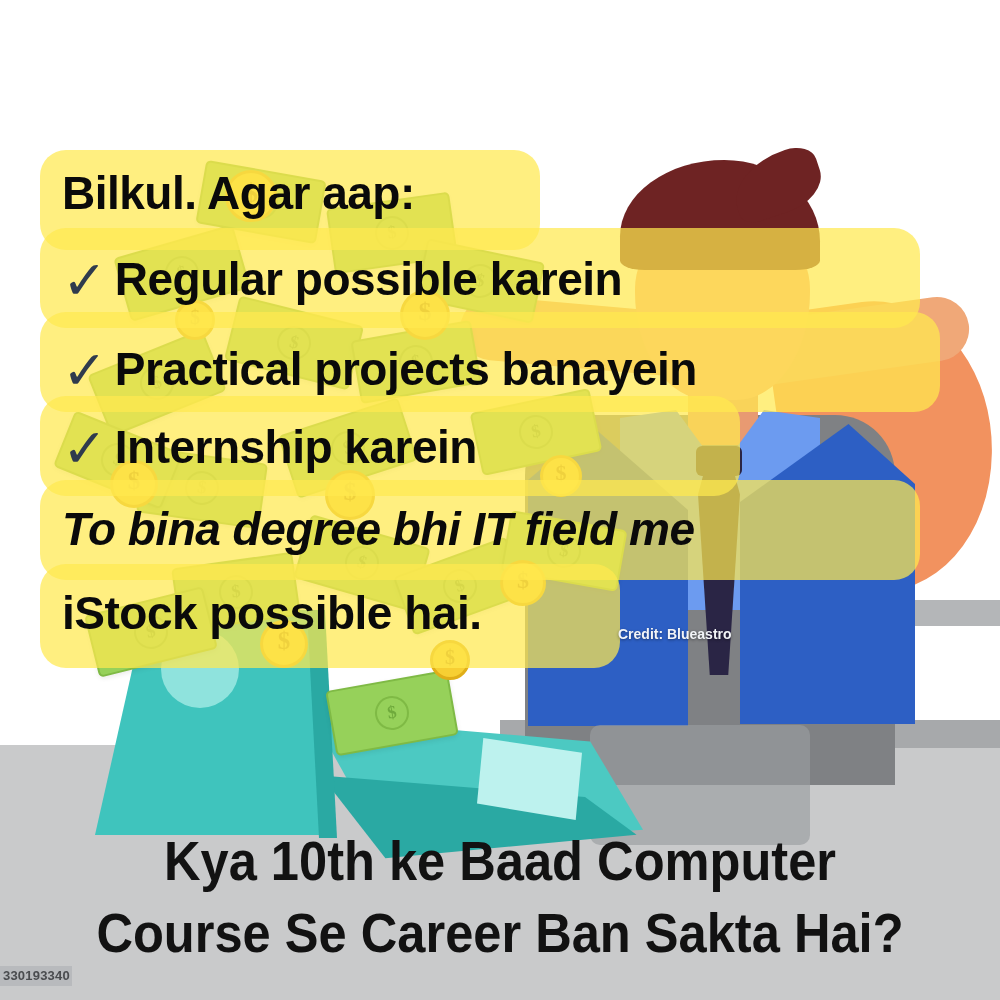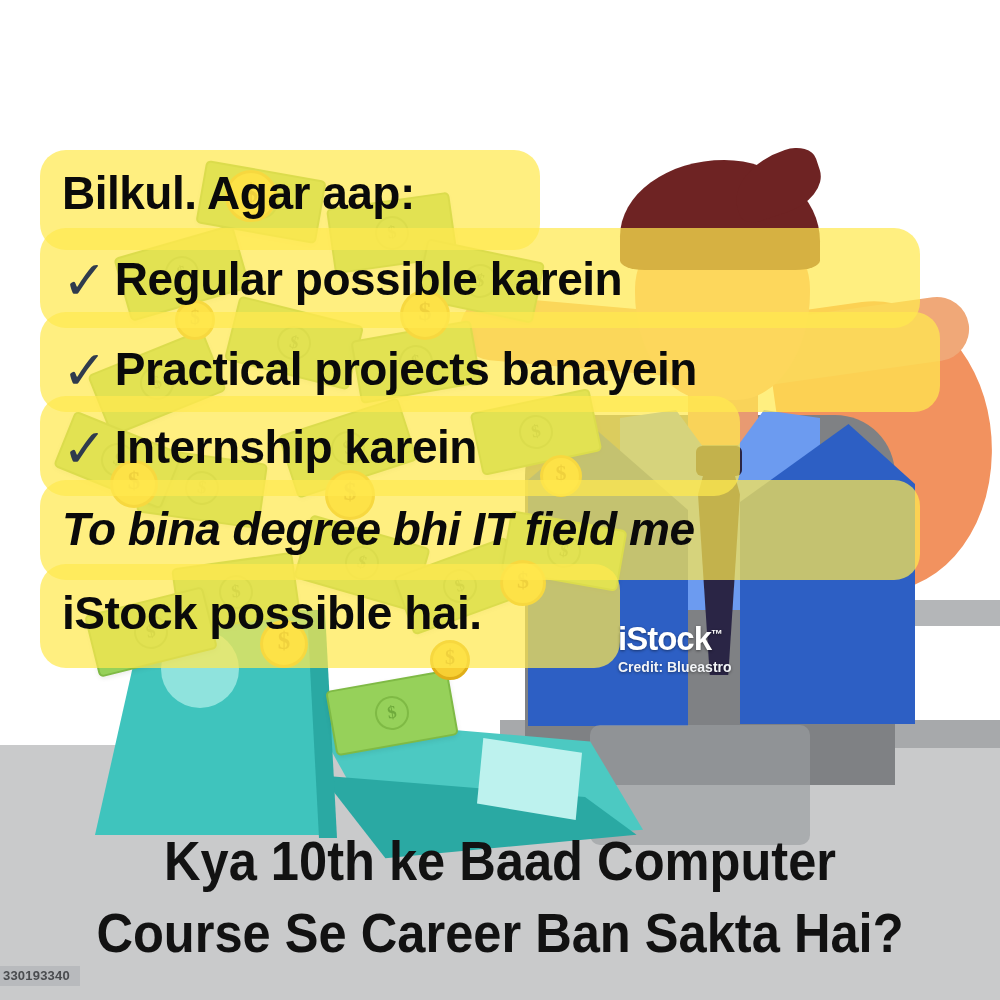--- a/index.html
+++ b/index.html
@@ -166,21 +166,21 @@
     text-shadow:0 1px 3px rgba(0,0,0,.45);line-height:1;
   }
   .wm-tm{font-size:12px;vertical-align:super;letter-spacing:0;}
   .wm-credit{
     color:#f2f4f7;font-size:14px;font-weight:bold;margin-top:4px;
     text-shadow:0 1px 3px rgba(0,0,0,.45);
   }
   .wm-id{
     position:absolute;left:0px;top:966px;
     background:#b8babd;color:#4a4c4f;
-    font-size:13px;font-weight:bold;padding:2px 10px 3px 3px;
+    font-size:13px;font-weight:bold;padding:2px 2px 3px 3px;
     font-family:"Liberation Sans", sans-serif;letter-spacing:.2px;
   }
 
   
   .caption{
     position:absolute;left:0;top:825px;width:1000px;text-align:center;
     color:#121212;font-weight:bold;
     font-family:"Liberation Sans Narrow","Liberation Sans",sans-serif;
   }
   .cap-line{
@@ -304,21 +304,20 @@
         <div class="pline" style="top: 20px;"><span>Bilkul. Agar aap:</span></div>
         <div class="pline" style="top: 104px;"><span class="chk">✓</span><span>Regular possible karein</span></div>
         <div class="pline" style="top: 188px; margin-top: 6px;"><span class="chk">✓</span><span>Practical projects banayein</span></div>
         <div class="pline" style="top: 272px;"><span class="chk">✓</span><span>Internship karein</span></div>
         <div class="pline" style="top: 356px; font-style: italic;"><span>To bina degree bhi IT field me</span></div>
         <div class="pline" style="top: 440px;"><span>iStock possible hai.</span></div>
       </div>
   </div>
 
   <div class="wm">
-    <div class="wm-main"><span>iStock</span><span class="wm-tm">™</span></div>
     <div class="wm-credit">Credit: Blueastro</div>
   </div>
   <div class="wm-id">330193340</div>
 
   <div class="caption">
     <div class="cap-line">Kya 10th ke Baad Computer</div>
     <div class="cap-line">Course Se Career Ban Sakta Hai?</div>
   </div>
 
 </div>

